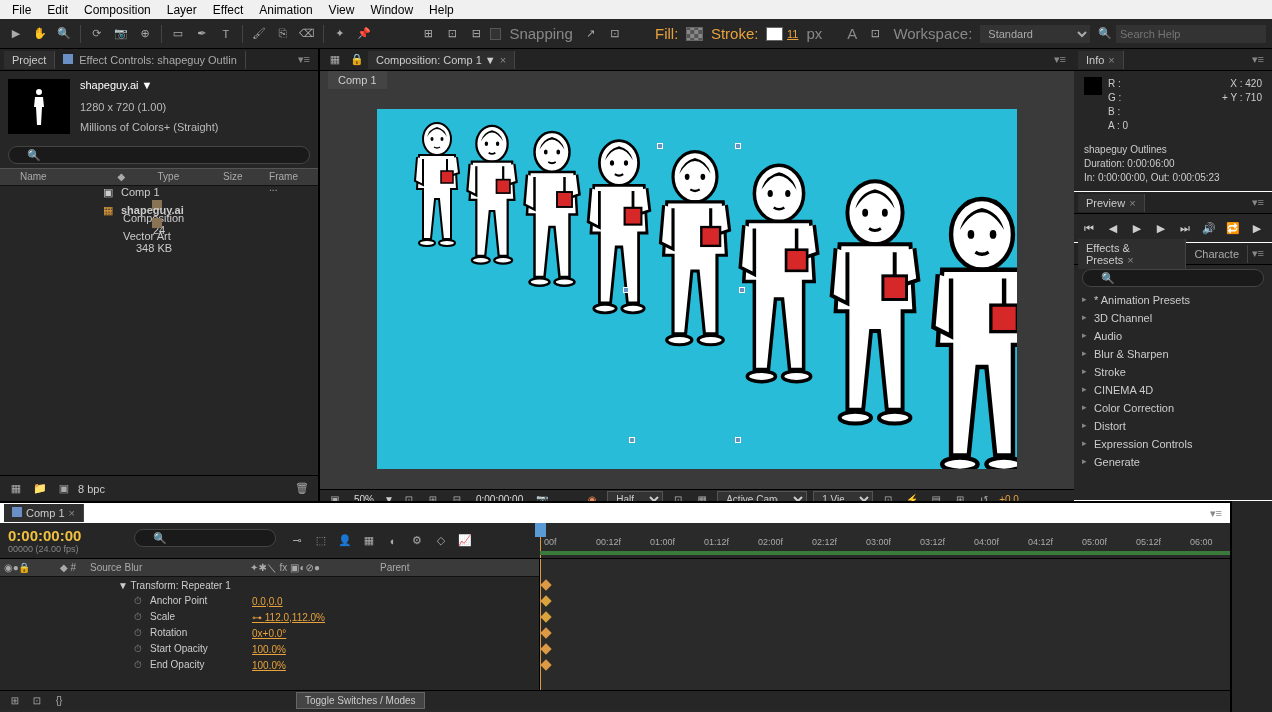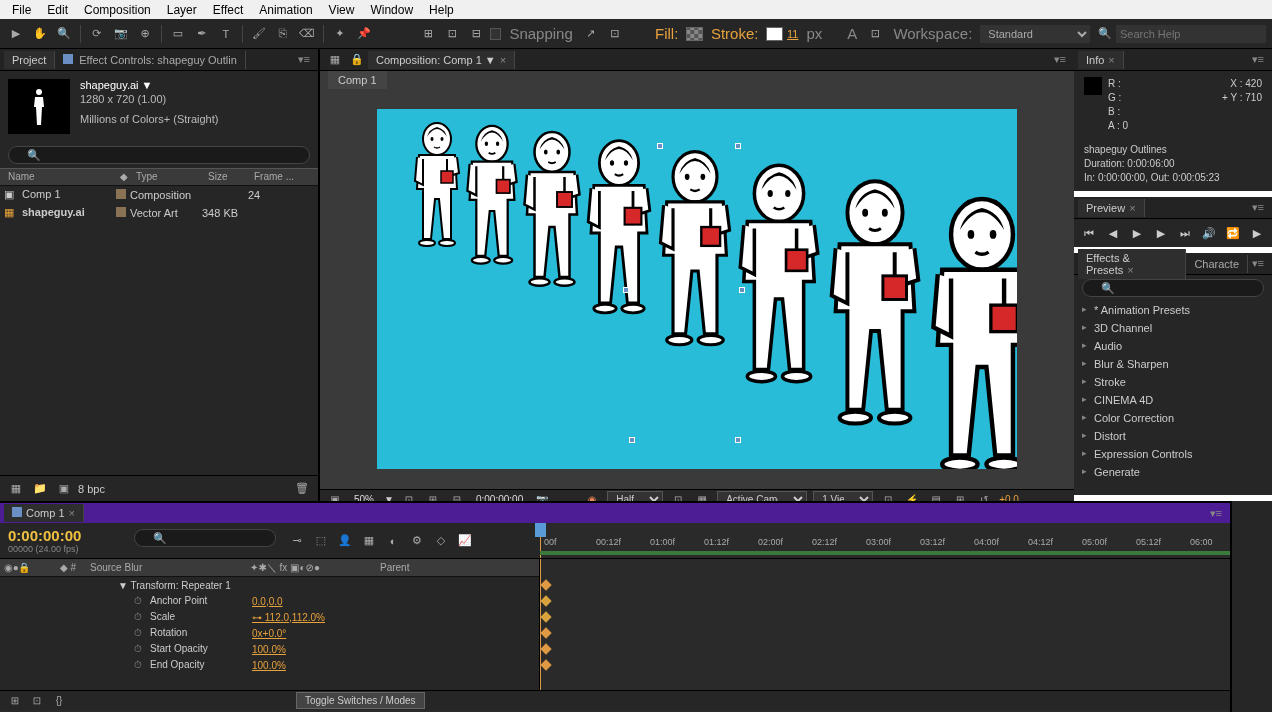--- a/index.html
+++ b/index.html
@@ -31,57 +31,57 @@
 .panel-tab { padding: 3px 8px; color: #aaa; font-size: 11px; cursor: pointer; border-right: 1px solid #444; }
 .panel-tab.active { background: #2e2e2e; color: #ccc; }
 .panel-tab .x { color: #888; margin-left: 4px; }
 .panel-menu { margin-left: auto; color: #888; padding: 0 4px; cursor: pointer; }
 
 
 .project-header { display: flex; padding: 8px; gap: 10px; }
 .project-thumb { width: 62px; height: 55px; background: #000; display: flex; align-items: center; justify-content: center; }
 .project-thumb svg { width: 20px; height: 40px; }
 .project-meta { flex: 1; color: #bbb; font-size: 11px; }
-.project-meta .title { color: #fff; margin-bottom: 2px; }
+.project-meta .title { color: #fff; margin-bottom: 10px; }
 .search-row { padding: 4px 8px; }
 .search-input { background: #1a1a1a; border: 1px solid #444; padding: 2px 18px 2px 18px; width: 100%; height: 18px; color: #ccc; font-size: 11px; border-radius: 9px; }
 .project-table { flex: 1; }
 .table-header { display: flex; background: #3a3a3a; height: 18px; font-size: 10px; color: #aaa; border-top: 1px solid #555; border-bottom: 1px solid #111; }
-.table-header > div { padding: 2px 8px; }
+.table-header > div { padding: 2px 20px; }
 .th-name { width: 112px; }
 .th-label { width: 14px; }
 .th-type { width: 72px; }
 .th-size { width: 46px; }
 .th-frame { flex: 1; }
-.table-row { display: flex; height: 18px; align-items: center; padding: 0 4px; color: #ccc; cursor: pointer; }
+.table-row { display: flex; height: 18px; align-items: center; padding: 0 4px; color: #ccc; cursor: pointer; flex-direction: column; }
 .row-icon { width: 14px; height: 14px; display: inline-block; margin-right: 4px; }
 .project-footer { height: 26px; display: flex; align-items: center; padding: 0 6px; gap: 4px; border-top: 1px solid #000; }
 .footer-btn { width: 20px; height: 18px; display: flex; align-items: center; justify-content: center; color: #aaa; cursor: pointer; }
 .comp-subtabs { display: flex; background: #3a3a3a; height: 22px; align-items: center; padding: 0 8px; }
 .comp-subtab { padding: 3px 10px; background: #444; color: #ccc; font-size: 11px; }
 .viewer { flex: 1; display: flex; align-items: center; justify-content: center; background: #3a3a3a; padding: 20px; }
 .canvas { width: 640px; height: 360px; background: #29bcd8; position: relative; overflow: hidden; }
 .viewer-controls { height: 26px; display: flex; align-items: center; padding: 0 6px; gap: 6px; background: #262626; border-top: 1px solid #000; font-size: 10px; }
 .vc-btn { width: 18px; height: 18px; display: flex; align-items: center; justify-content: center; color: #aaa; cursor: pointer; }
 .vc-val { color: #ddd; padding: 0 4px; }
 .vc-select { background: #333; color: #ccc; padding: 1px 12px 1px 4px; height: 16px; border: 1px solid #555; font-size: 10px; }
 
 
-.mini-panel { border-bottom: 6px solid #ffffff; }
+.mini-panel { border-bottom: 1px solid #ffffff; }
 .info-content { padding: 6px 10px; font-size: 10px; line-height: 1.4; }
 .info-swatch { width: 18px; height: 18px; background: #000; display: inline-block; vertical-align: top; margin-right: 6px; }
 .preview-controls { display: flex; justify-content: center; gap: 8px; padding: 6px; }
 .pc-btn { width: 16px; height: 16px; display: flex; align-items: center; justify-content: center; color: #ccc; cursor: pointer; }
 .ep-list { max-height: 180px; overflow-y: auto; }
 .ep-item { padding: 3px 10px 3px 20px; font-size: 11px; color: #ccc; cursor: pointer; position: relative; }
 .ep-item::before { content: "▸"; position: absolute; left: 8px; color: #888; font-size: 9px; }
 
 
 .timeline { height: 209px; background: #262626; border-top: 2px solid #000; display: flex; flex-direction: column; }
-.tl-tabs { display: flex; background: #4c1d95; height: 20px; align-items: center; padding: 0 4px; gap: 12px; }
+.tl-tabs { display: flex; background: #ffffff; height: 20px; align-items: center; padding: 0 4px; gap: 12px; }
 .tl-header { display: flex; height: 36px; border-bottom: 1px solid #000; }
 .tl-time { width: 130px; padding: 4px 8px; }
 .tl-time-val { color: #f0c040; font-size: 15px; font-weight: bold; }
 .tl-time-sub { color: #888; font-size: 9px; }
 .tl-search { width: 150px; padding: 6px 4px; }
 .tl-header-btns { flex: 0 0 260px; display: flex; align-items: center; gap: 6px; padding: 0 8px; }
 .tl-ruler { flex: 1; position: relative; background: #2a2a2a; }
 .ruler-tick { position: absolute; top: 14px; font-size: 9px; color: #aaa; }
 .playhead { position: absolute; left: 0; top: 0; width: 1px; height: 100%; background: #d94; }
 .playhead::before { content: ""; position: absolute; top: 0; left: -5px; width: 11px; height: 14px; background: #5a9bd5; }

